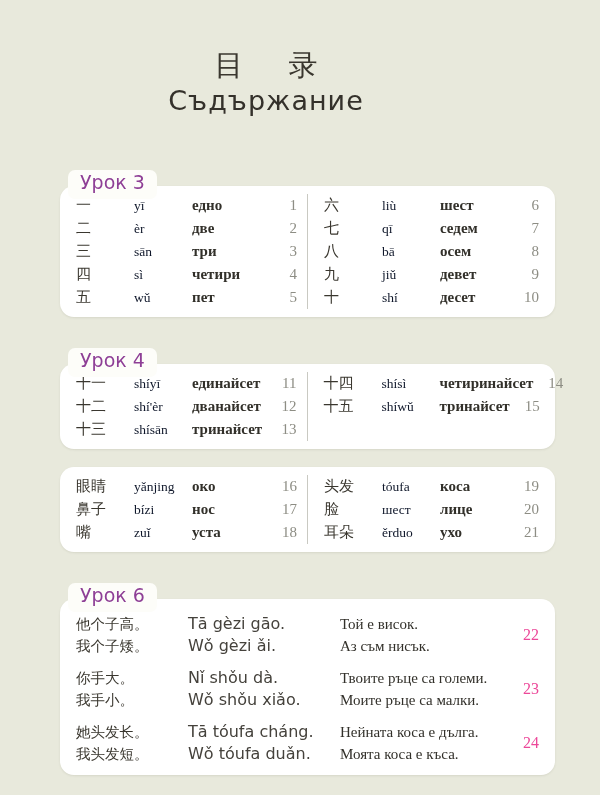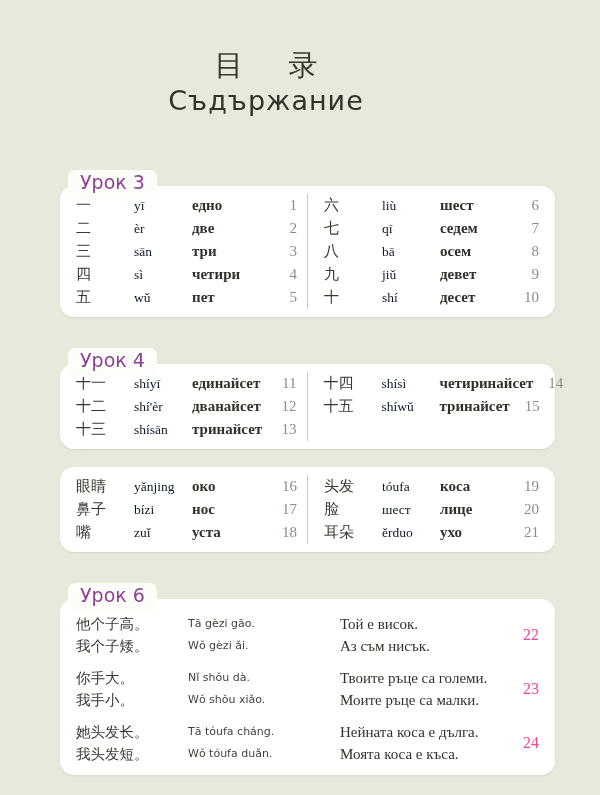--- a/index.html
+++ b/index.html
@@ -57,21 +57,21 @@
   .c-hanzi  { width:58px; flex:none; font-family:"DejaVu Serif", serif; font-size:15px; color:#3a372f; }
   .c-pinyin { width:58px; flex:none; font-family:Liberation Serif, serif; font-size:13.5px; color:#0f172a; }
   .c-bg     { flex:1; font-family:"Liberation Serif", serif; font-weight:bold; font-size:15px; color:#32302a; }
   .c-page   { width:30px; flex:none; text-align:right; font-family:"Liberation Serif", serif; font-size:15px; color:#8d8d84; }
 
   
   .card.sentences { padding:14px 16px 10px 16px; box-sizing:border-box; }
   .srow { display:flex; align-items:center; margin-bottom:10px; }
   .srow:last-child { margin-bottom:0; }
   .s-hanzi  { width:112px; flex:none; font-family:"DejaVu Serif", serif; font-size:14.5px; color:#3a372f; line-height:22px; }
-  .s-pinyin { width:152px; flex:none; font-family:"DejaVu Sans", sans-serif; font-size:11px; color:#45423c; line-height:22px; }
+  .s-pinyin { width:152px; flex:none; font-family:"DejaVu Sans", sans-serif; font-size:16px; color:#45423c; line-height:22px; }
   .s-bg     { flex:1; font-family:"Liberation Serif", serif; font-weight:normal; font-size:15px; color:#32302a; line-height:22px; }
   .s-page   { width:36px; flex:none; text-align:right; font-family:Liberation Serif, serif; font-size:16px; color:#ec4899; }
 </style>
 </head>
 <body>
 
 <div class="page">
 
   <div class="titles">
     <div class="title-zh">目 录</div>

